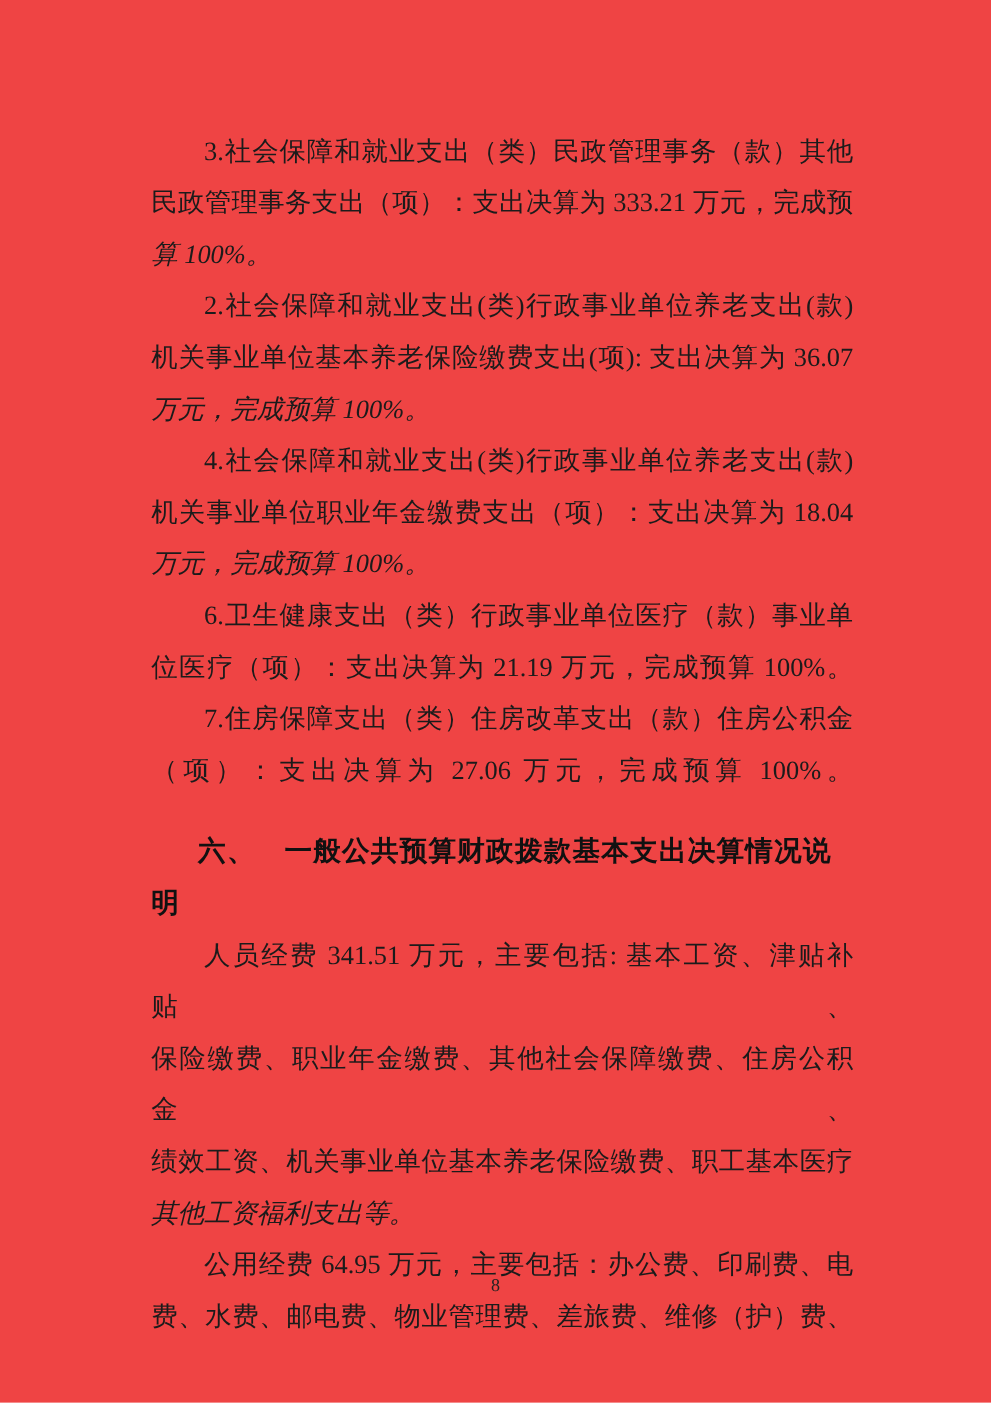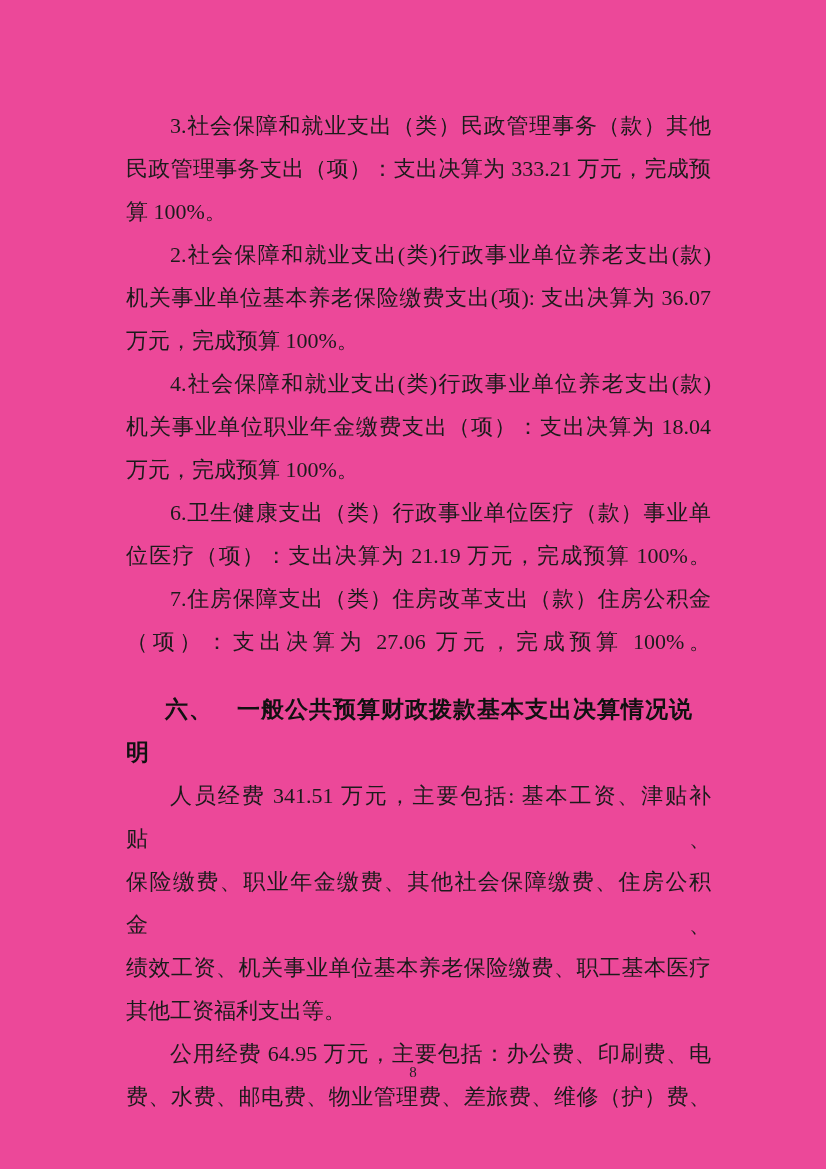--- a/index.html
+++ b/index.html
@@ -4,21 +4,21 @@
 <style>
   html, body {
     margin: 0;
     padding: 0;
     background: #ffffff;
   }
   .page {
     position: relative;
     width: 826px;
     height: 1169px;
-    background: #ec4899;
+    background: #ef4444;
     overflow: hidden;
     font-family: "Liberation Serif", "DejaVu Serif", serif;
     color: #1b1b1b;
   }
   .content {
     position: absolute;
     left: 126px;
     top: 104px;
     width: 585px;
     font-size: 22px;
@@ -26,20 +26,21 @@
   }
   .para { margin: 0; padding: 0; }
   .line {
     text-align: justify;
     text-align-last: justify;
     white-space: normal;
   }
   .line.last {
     text-align: left;
     text-align-last: left;
+    font-style: italic;
   }
   .line.indent {
     text-indent: 2em;
   }
   .heading {
     font-family: "Liberation Sans", "DejaVu Sans", sans-serif;
     font-weight: bold;
     font-size: 23px;
     color: #111111;
     margin-top: 25px;

